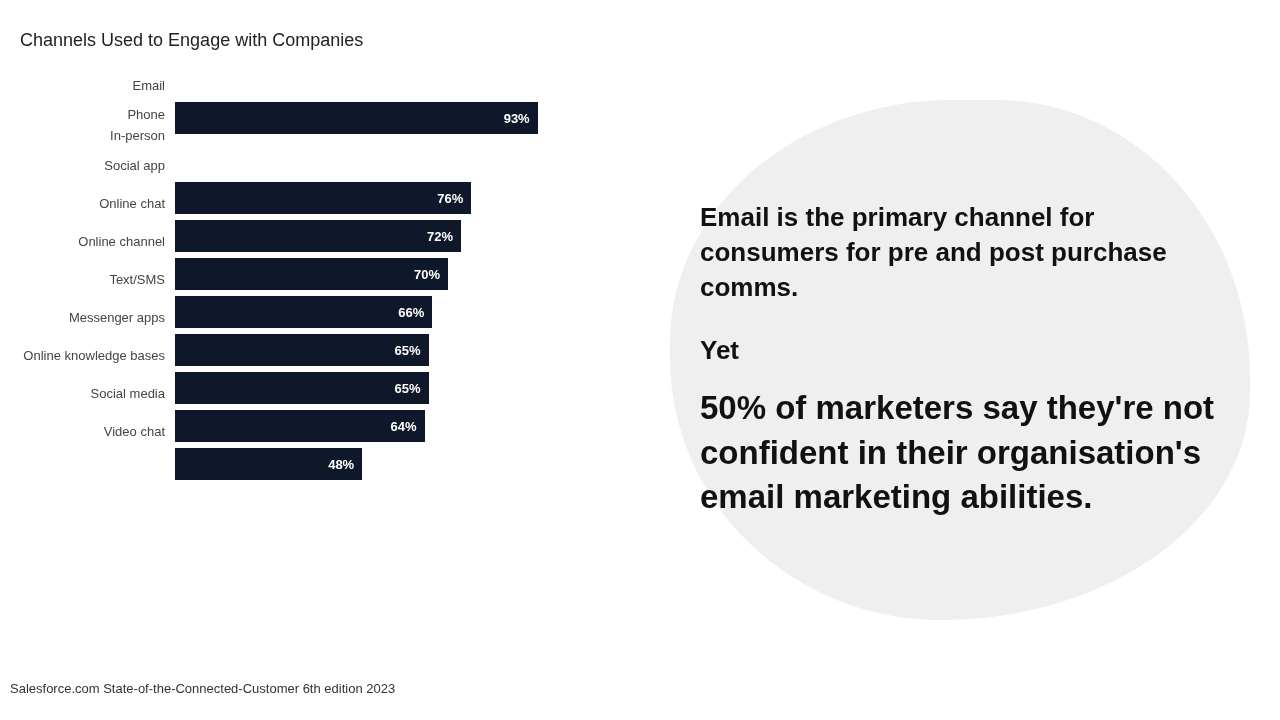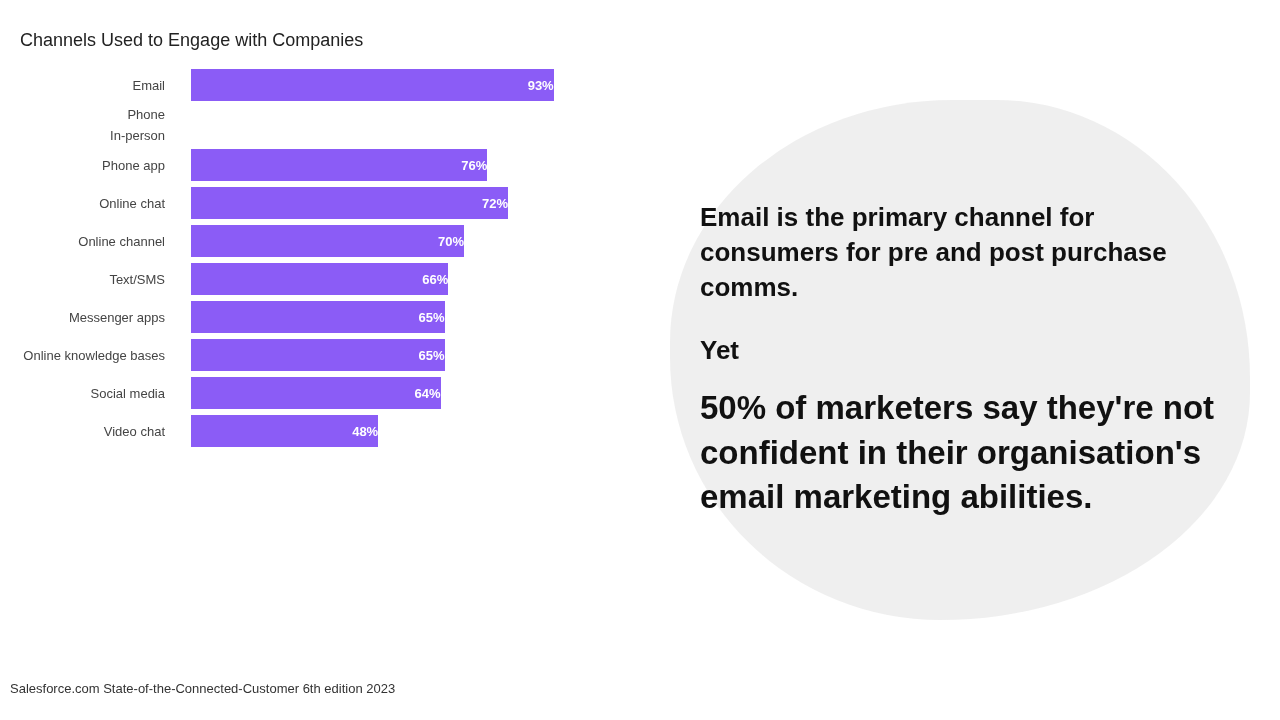--- a/index.html
+++ b/index.html
@@ -30,45 +30,45 @@
       font-size: 18px;
       font-weight: 400;
       color: #222;
       margin-bottom: 18px;
     }
 
     .bar-row {
       display: flex;
       align-items: center;
       margin-bottom: 6px;
-      gap: 16px;
     }
 
     .bar-label {
       width: 155px;
       text-align: right;
       font-size: 13px;
       color: #444;
       padding-right: 10px;
       flex-shrink: 0;
     }
 
     .bar-track {
       flex: 1;
       height: 32px;
       position: relative;
     }
 
     .bar-fill {
       height: 100%;
-      background: #8b5cf6;
+      background: #0f172a;
       display: flex;
       align-items: center;
       justify-content: flex-end;
-      padding-right: 0;
+      padding-right: 8px;
+      margin-top: 33px;
     }
 
     .bar-value {
       color: #fff;
       font-size: 13px;
       font-weight: bold;
     }
 
     
     .text-area {
@@ -147,31 +147,31 @@
             </div>
           </div>
         </div>
         <div class="bar-row">
           <div class="bar-label">Phone</div>
         </div>
         <div class="bar-row">
           <div class="bar-label">In-person</div>
         </div>
         <div class="bar-row">
-          <div class="bar-label">Phone app</div>
+          <div class="bar-label">Social app</div>
           <div class="bar-track">
             <div class="bar-fill" style="width: 296.4px;">
               <span class="bar-value">76%</span>
             </div>
           </div>
         </div>
         <div class="bar-row">
           <div class="bar-label">Online chat</div>
           <div class="bar-track">
-            <div class="bar-fill" style="width: 317px; text-align: center;">
+            <div class="bar-fill" style="width: 286px; text-align: center;">
               <span class="bar-value">72%</span>
             </div>
           </div>
         </div>
         <div class="bar-row">
           <div class="bar-label">Online  channel</div>
           <div class="bar-track">
             <div class="bar-fill" style="width: 273px;">
               <span class="bar-value">70%</span>
             </div>

